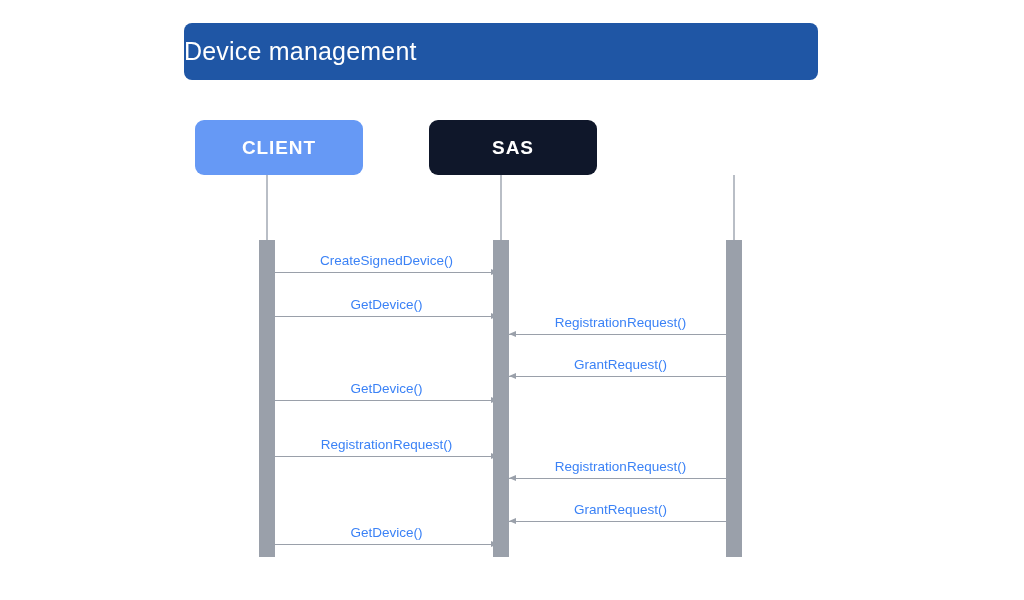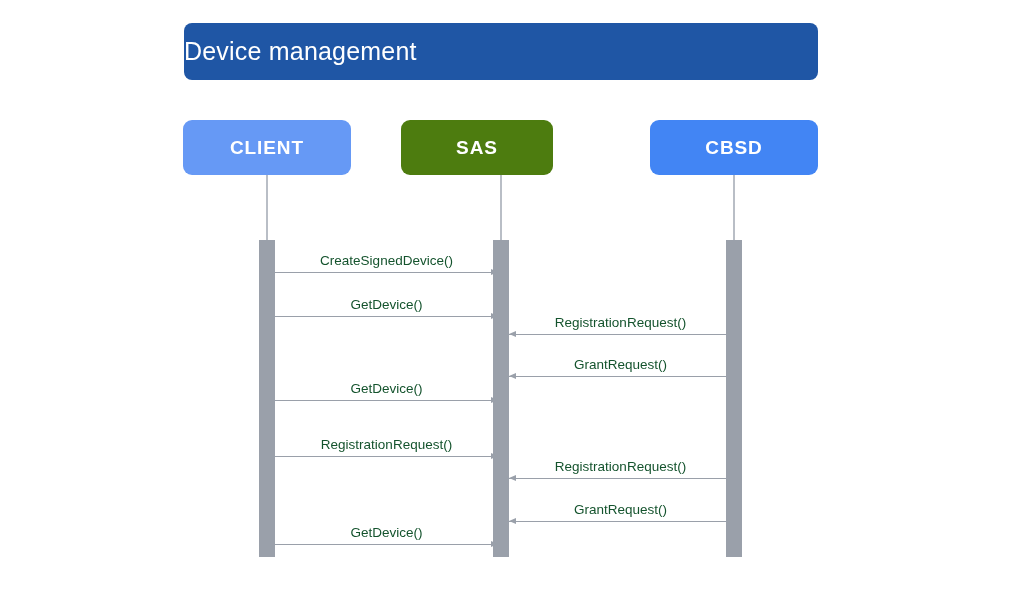--- a/index.html
+++ b/index.html
@@ -44,30 +44,31 @@
   
   .participant {
     position: absolute;
     top: 120px;
     height: 55px;
     border-radius: 9px;
     display: flex;
     align-items: center;
     justify-content: center;
     box-sizing: border-box;
+    margin-left: 12px;
   }
   .participant .participant-label {
     color: #ffffff;
     font-size: 19px;
     font-weight: 700;
     letter-spacing: 0.9px;
     line-height: 1;
   }
   .p-client { left: 183px;  width: 168px; background: #6699f5; }
-  .p-sas    { left: 401px;  width: 152px; background: #4d7c0f; }
+  .p-sas    { left: 417px;  width: 168px; background: #0f172a; }
   .p-cbsd   { left: 650px;  width: 168px; background: #4285f4; }
 
   
   .lifeline {
     position: absolute;
     top: 175px;
     width: 2px;
     background: #b9bec6;
   }
   .ll-client { left: 266px; height: 66px; }
@@ -96,21 +97,21 @@
     width: 100%;
     height: 1px;
     background: #9aa0aa;
   }
   .message .msg-label {
     position: absolute;
     left: 0;
     width: 100%;
     bottom: 6px;
     text-align: center;
-    color: #14532d;
+    color: #3b82f6;
     font-size: 13.5px;
     line-height: 1;
     white-space: nowrap;
   }
   
   .message .arrow-head {
     position: absolute;
     top: -3.5px;
     width: 0;
     height: 0;
@@ -139,23 +140,20 @@
   <div class="title-banner">
     <span class="title-text">Device management</span>
   </div>
 
   <div class="participant p-client">
     <span class="participant-label">CLIENT</span>
   </div>
   <div class="participant p-sas">
     <span class="participant-label">SAS</span>
   </div>
-  <div class="participant p-cbsd">
-    <span class="participant-label">CBSD</span>
-  </div>
 
   <div class="lifeline ll-client"></div>
   <div class="lifeline ll-sas"></div>
   <div class="lifeline ll-cbsd"></div>
 
   <div class="activation act-client"></div>
   <div class="activation act-sas"></div>
   <div class="activation act-cbsd"></div>
 
   <div class="message to-right span-cs" style="top:272px;">

